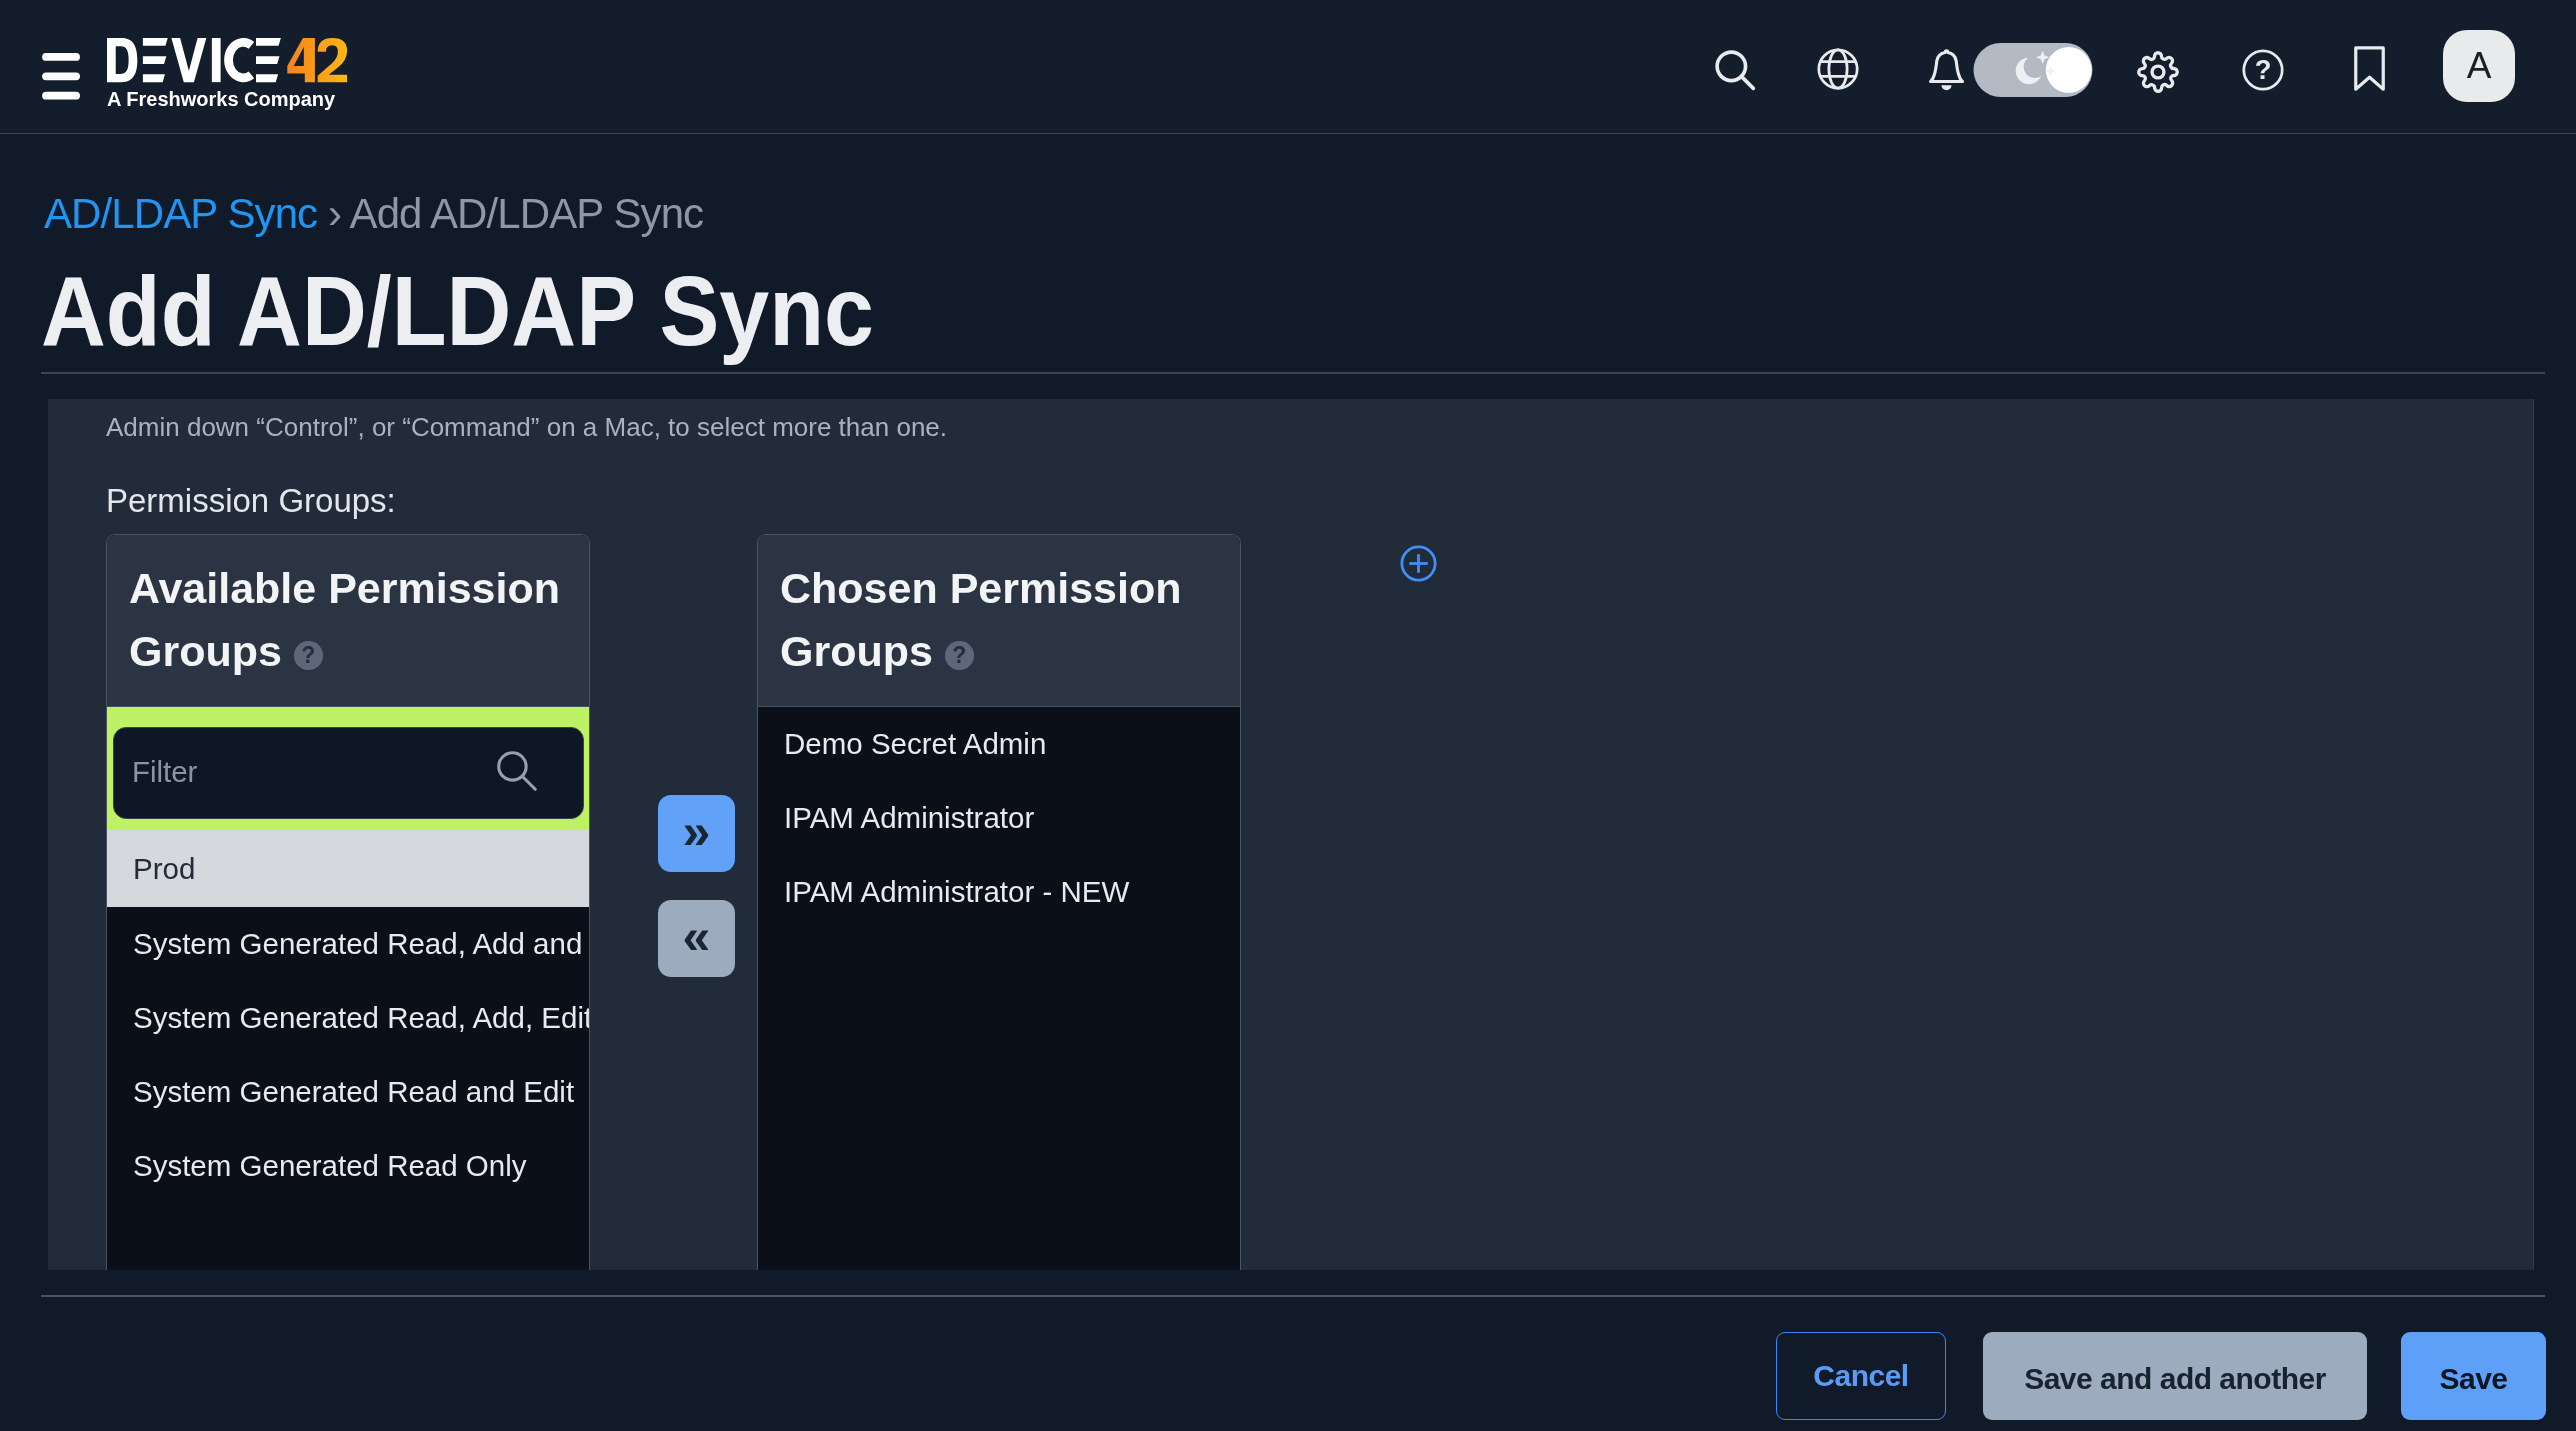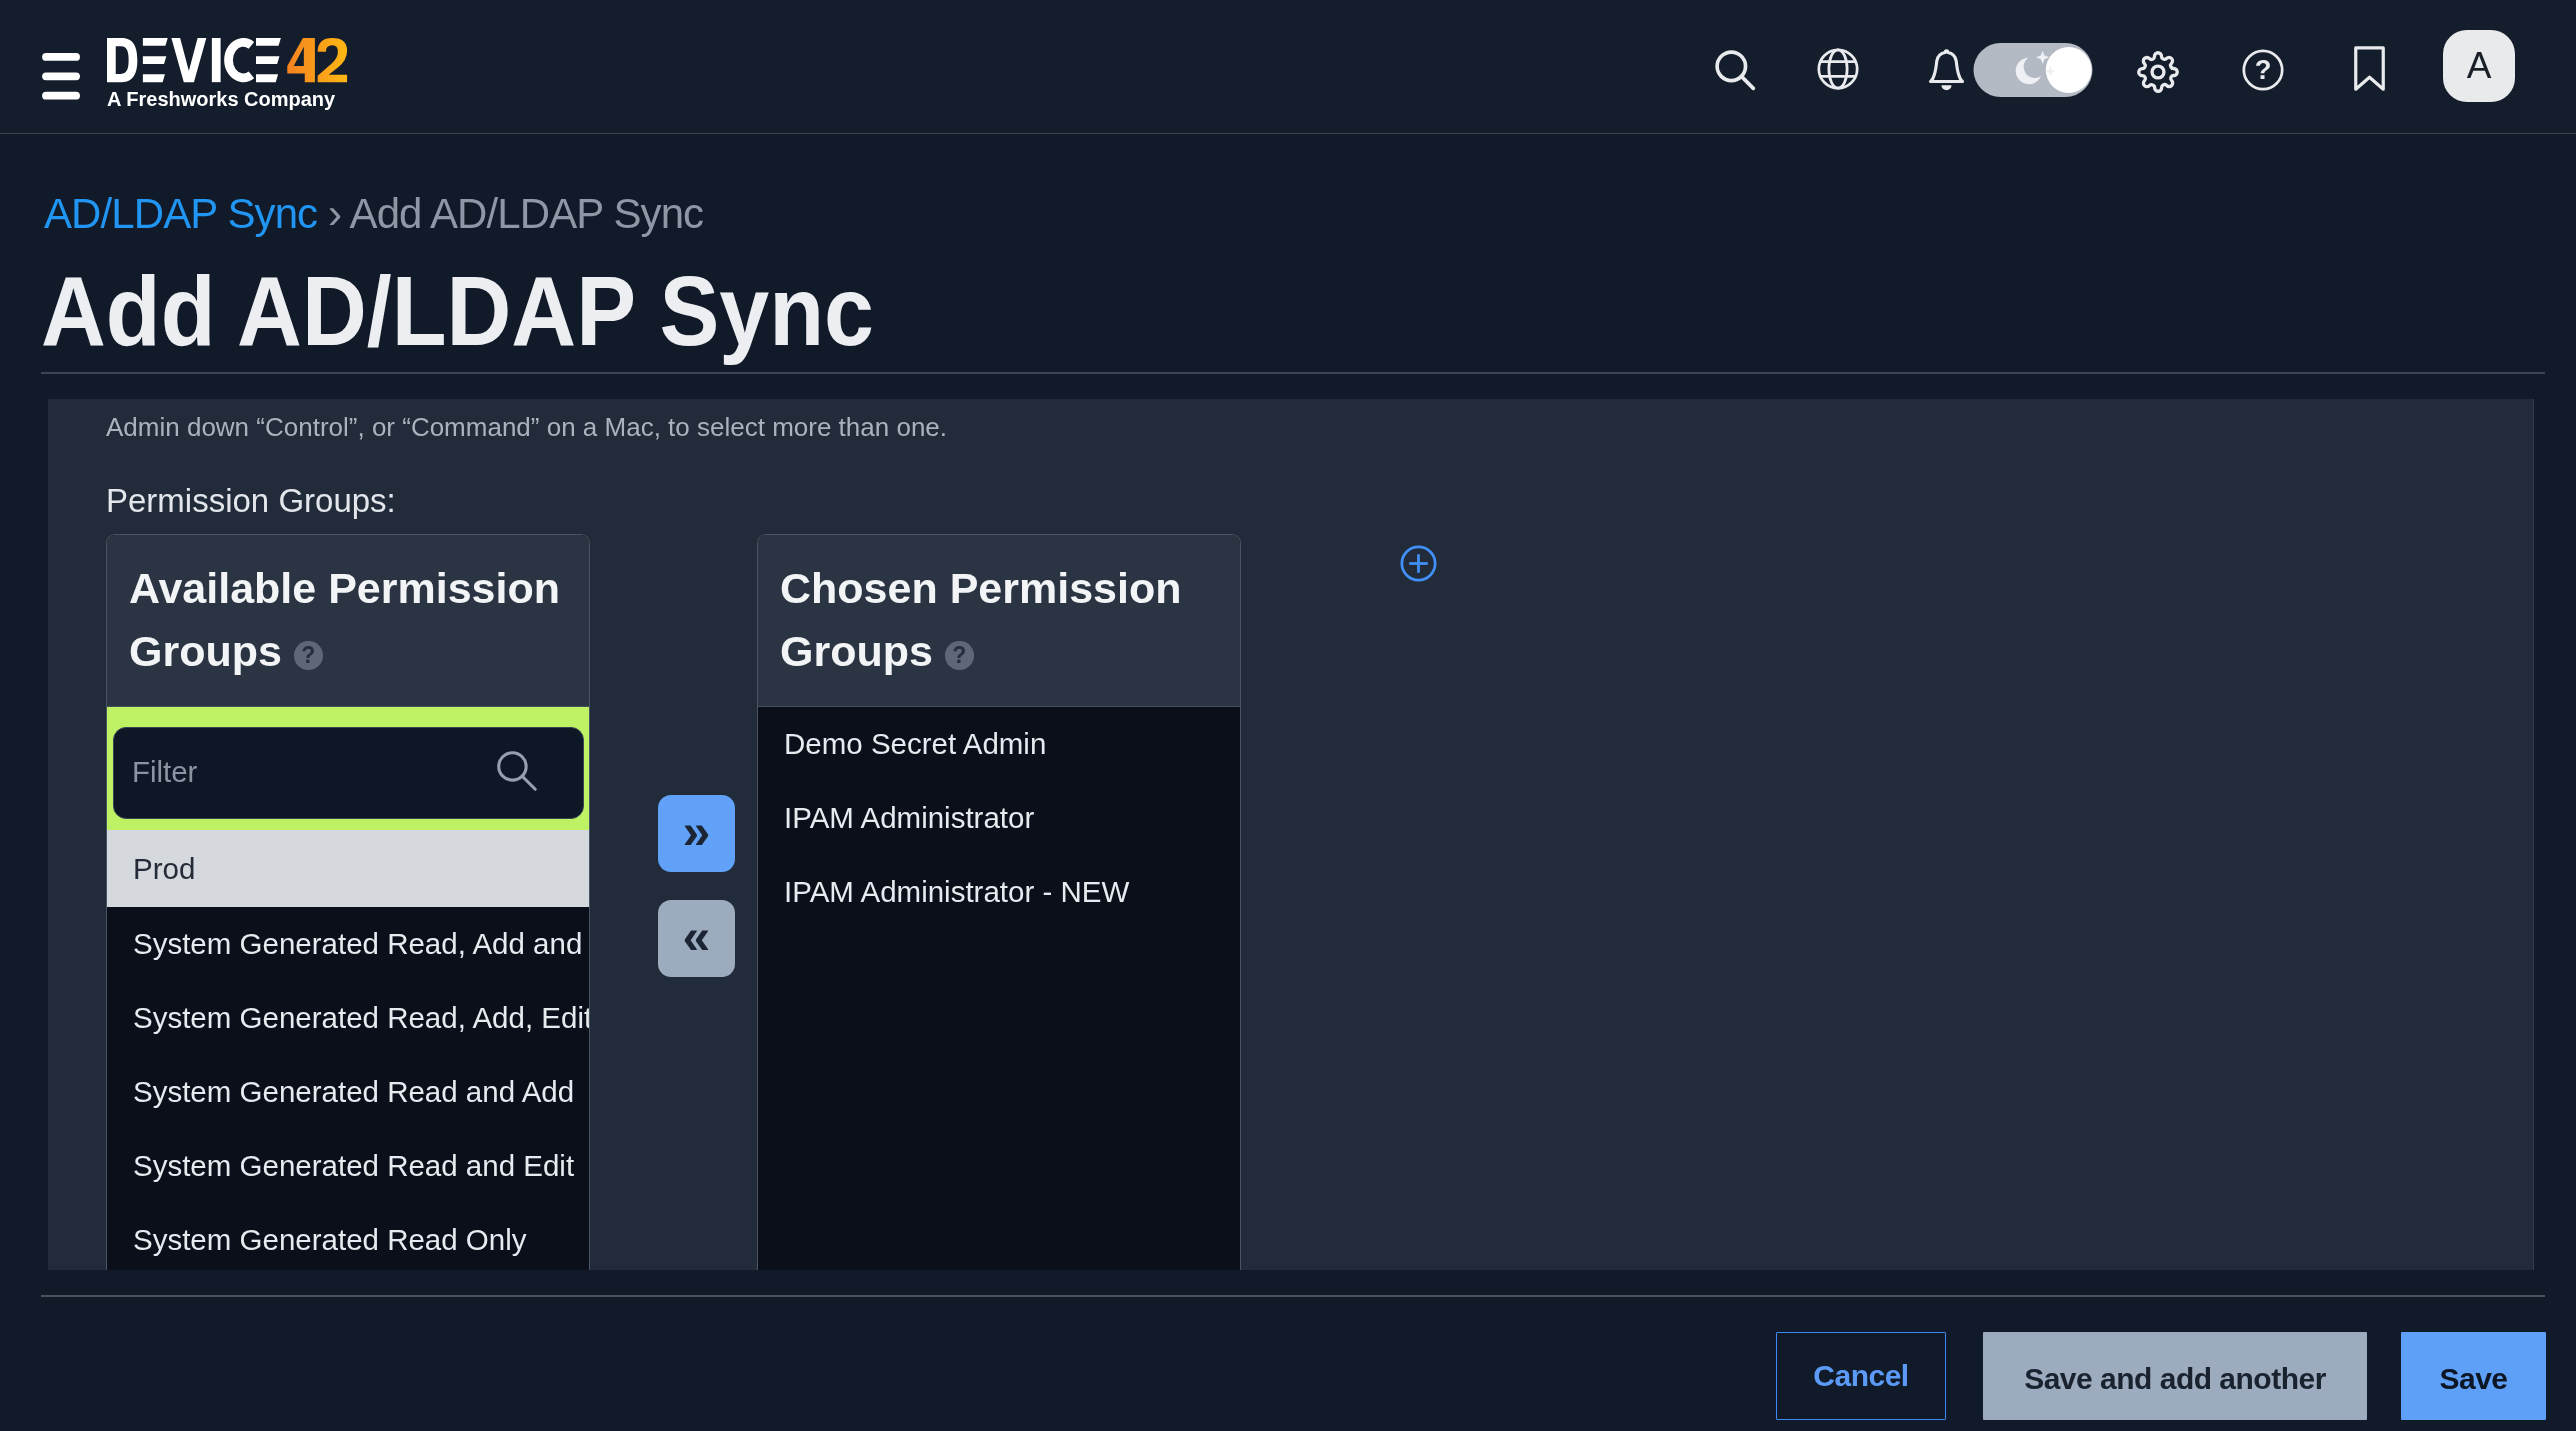--- a/index.html
+++ b/index.html
@@ -49,21 +49,21 @@
          color:#e7eaee; white-space:nowrap; overflow:hidden; }
   .rowsel { background:#d5d8dc; color:#222b37; }
   #availlist .rowsel { height:77px; line-height:77px; }
 
   .midbtn { position:absolute; left:610px; width:77px; height:77px; border-radius:13px;
             font-size:50px; font-weight:bold; color:#1b2533; text-align:center; line-height:72px; }
   #btnr { top:396px; background:#61a1f8; }
   #btnl { top:501px; background:#9dabbf; }
 
   
-  .btn { position:absolute; top:1332px; height:88px; border-radius:1px;
+  .btn { position:absolute; top:1332px; height:88px; border-radius:9px;
          font-size:30px; font-weight:bold; text-align:center; line-height:94px; letter-spacing:-0.5px; }
   #cancel { left:1776px; width:170px; border:1.8px solid #3d87f5; color:#5b9bf7;
             line-height:85px; }
   #saveadd { left:1983px; width:384px; background:#9dabbf; color:#19222f; }
   #save { left:2401px; width:145px; background:#5e9ff7; color:#0d1625; }
 </style>
 </head>
 <body>
 <div id="app">
 
@@ -168,21 +168,20 @@
           <svg width="42" height="42" viewBox="0 0 46 46">
             <circle cx="18" cy="18" r="15" fill="none" stroke="#959fae" stroke-width="3.4"></circle>
             <line x1="29" y1="29" x2="43" y2="43" stroke="#959fae" stroke-width="3.4" stroke-linecap="round"></line>
           </svg>
         </div>
       </div>
       <div class="list" id="availlist">
         <div class="row rowsel">Prod</div>
         <div class="row">System Generated Read, Add and Edit</div>
         <div class="row">System Generated Read, Add, Edit and Delete</div>
-        <div class="row">System Generated Read and Add</div>
         <div class="row">System Generated Read and Edit</div>
         <div class="row">System Generated Read Only</div>
       </div>
     </div>
 
     <div class="midbtn" id="btnr">»</div>
     <div class="midbtn" id="btnl">«</div>
 
     <div class="selbox" id="chosenbox">
       <div class="selhead">Chosen Permission<br>Groups<span class="qmark">?</span></div>

